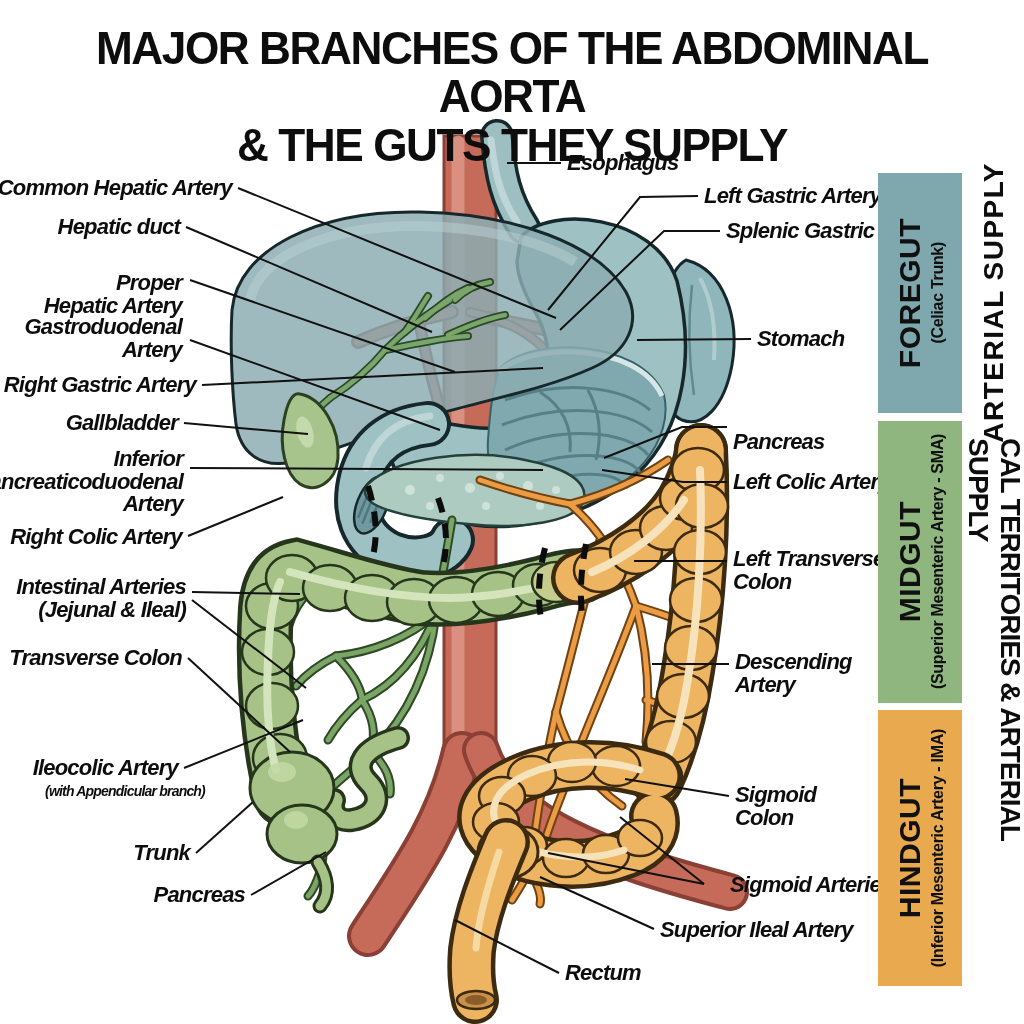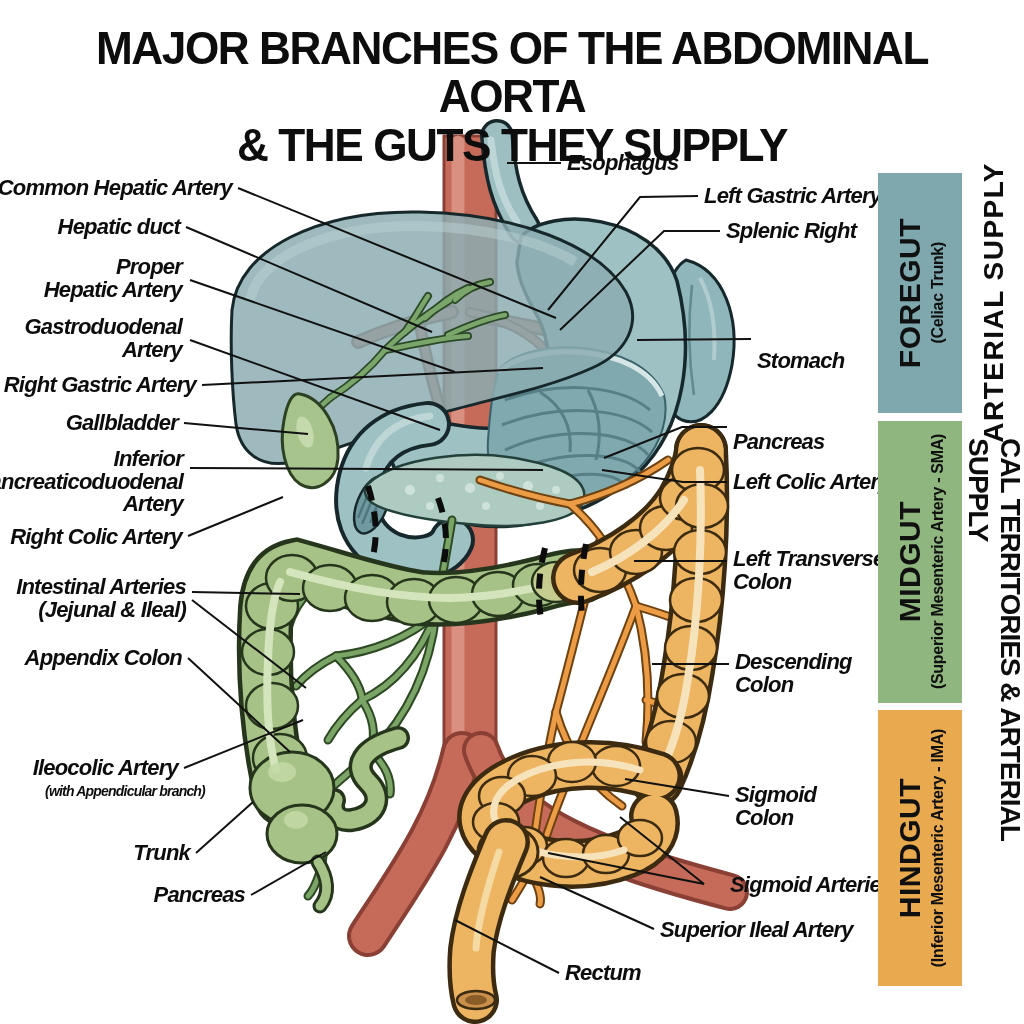--- a/index.html
+++ b/index.html
@@ -339,47 +339,47 @@
     </svg>
 
   <div id="title">
     <div class="t1">MAJOR BRANCHES OF THE ABDOMINAL AORTA</div>
     <div class="t2">&amp; THE GUTS THEY SUPPLY</div>
   </div>
 
   <div id="labels-layer">
       <div class="lbl r" style="left: 232px; top: 188px; transform: translate(-100%, -50%);">Common Hepatic Artery</div>
       <div class="lbl r" style="left: 180px; top: 227px; transform: translate(-100%, -50%);">Hepatic duct</div>
-      <div class="lbl r" style="left: 182px; top: 279px; transform: translate(-100%, -50%);">Proper
+      <div class="lbl r" style="left: 182px; top: 295px; transform: translate(-100%, -50%);">Proper
 Hepatic Artery</div>
       <div class="lbl r" style="left: 182px; top: 339px; transform: translate(-100%, -50%);">Gastroduodenal
 Artery</div>
       <div class="lbl r" style="left: 196px; top: 385px; transform: translate(-100%, -50%);">Right Gastric Artery</div>
       <div class="lbl r" style="left: 178px; top: 423px; transform: translate(-100%, -50%);">Gallbladder</div>
       <div class="lbl r" style="left: 183px; top: 482px; transform: translate(-100%, -50%);">Inferior
 Pancreaticoduodenal
 Artery</div>
       <div class="lbl r" style="left: 182px; top: 537px; transform: translate(-100%, -50%);">Right Colic Artery</div>
       <div class="lbl r" style="left: 186px; top: 599px; transform: translate(-100%, -50%);">Intestinal Arteries
 (Jejunal &amp; Ileal)</div>
-      <div class="lbl r" style="left: 182px; top: 658px; transform: translate(-100%, -50%);">Appendix Colon</div>
+      <div class="lbl r" style="left: 182px; top: 658px; transform: translate(-100%, -50%);">Transverse Colon</div>
       <div class="lbl r" style="left: 178px; top: 768px; transform: translate(-100%, -50%);">Ileocolic Artery</div>
       <div class="lbl r small" style="left: 205px; top: 791px; transform: translate(-100%, -50%);">(with Appendicular branch)</div>
       <div class="lbl r" style="left: 190px; top: 853px; transform: translate(-100%, -50%);">Trunk</div>
       <div class="lbl r" style="left: 245px; top: 895px; transform: translate(-100%, -50%);">Pancreas</div>
       <div class="lbl l" style="left: 567px; top: 163px; transform: translate(0px, -50%);">Esophagus</div>
       <div class="lbl l" style="left: 704px; top: 196px; transform: translate(0px, -50%);">Left Gastric Artery</div>
-      <div class="lbl l" style="left: 726px; top: 231px; transform: translate(0px, -50%);">Splenic Right</div>
-      <div class="lbl l" style="left: 757px; top: 339px; transform: translate(0px, -50%); margin-top: 22px;">Stomach</div>
+      <div class="lbl l" style="left: 726px; top: 231px; transform: translate(0px, -50%);">Splenic Gastric</div>
+      <div class="lbl l" style="left: 757px; top: 339px; transform: translate(0px, -50%);">Stomach</div>
       <div class="lbl l" style="left: 733px; top: 442px; transform: translate(0px, -50%);">Pancreas</div>
       <div class="lbl l" style="left: 733px; top: 482px; transform: translate(0px, -50%);">Left Colic Artery</div>
       <div class="lbl l" style="left: 733px; top: 571px; transform: translate(0px, -50%);">Left Transverse
 Colon</div>
       <div class="lbl l" style="left: 735px; top: 674px; transform: translate(0px, -50%);">Descending
-Colon</div>
+Artery</div>
       <div class="lbl l" style="left: 735px; top: 807px; transform: translate(0px, -50%);">Sigmoid
 Colon</div>
       <div class="lbl l" style="left: 710px; top: 885px; transform: translate(0px, -50%); margin-left: 20px;">Sigmoid Arteries</div>
       <div class="lbl l" style="left: 660px; top: 930px; transform: translate(0px, -50%);">Superior Ileal Artery</div>
       <div class="lbl l" style="left: 565px; top: 973px; transform: translate(0px, -50%);">Rectum</div>
     </div>
 
   <div class="gut-box" id="box-foregut" style="top: 173px; height: 240px; background: rgb(126, 167, 174);">
     <span class="gut-main">FOREGUT</span>
     <span class="gut-sub">(Celiac Trunk)</span>

